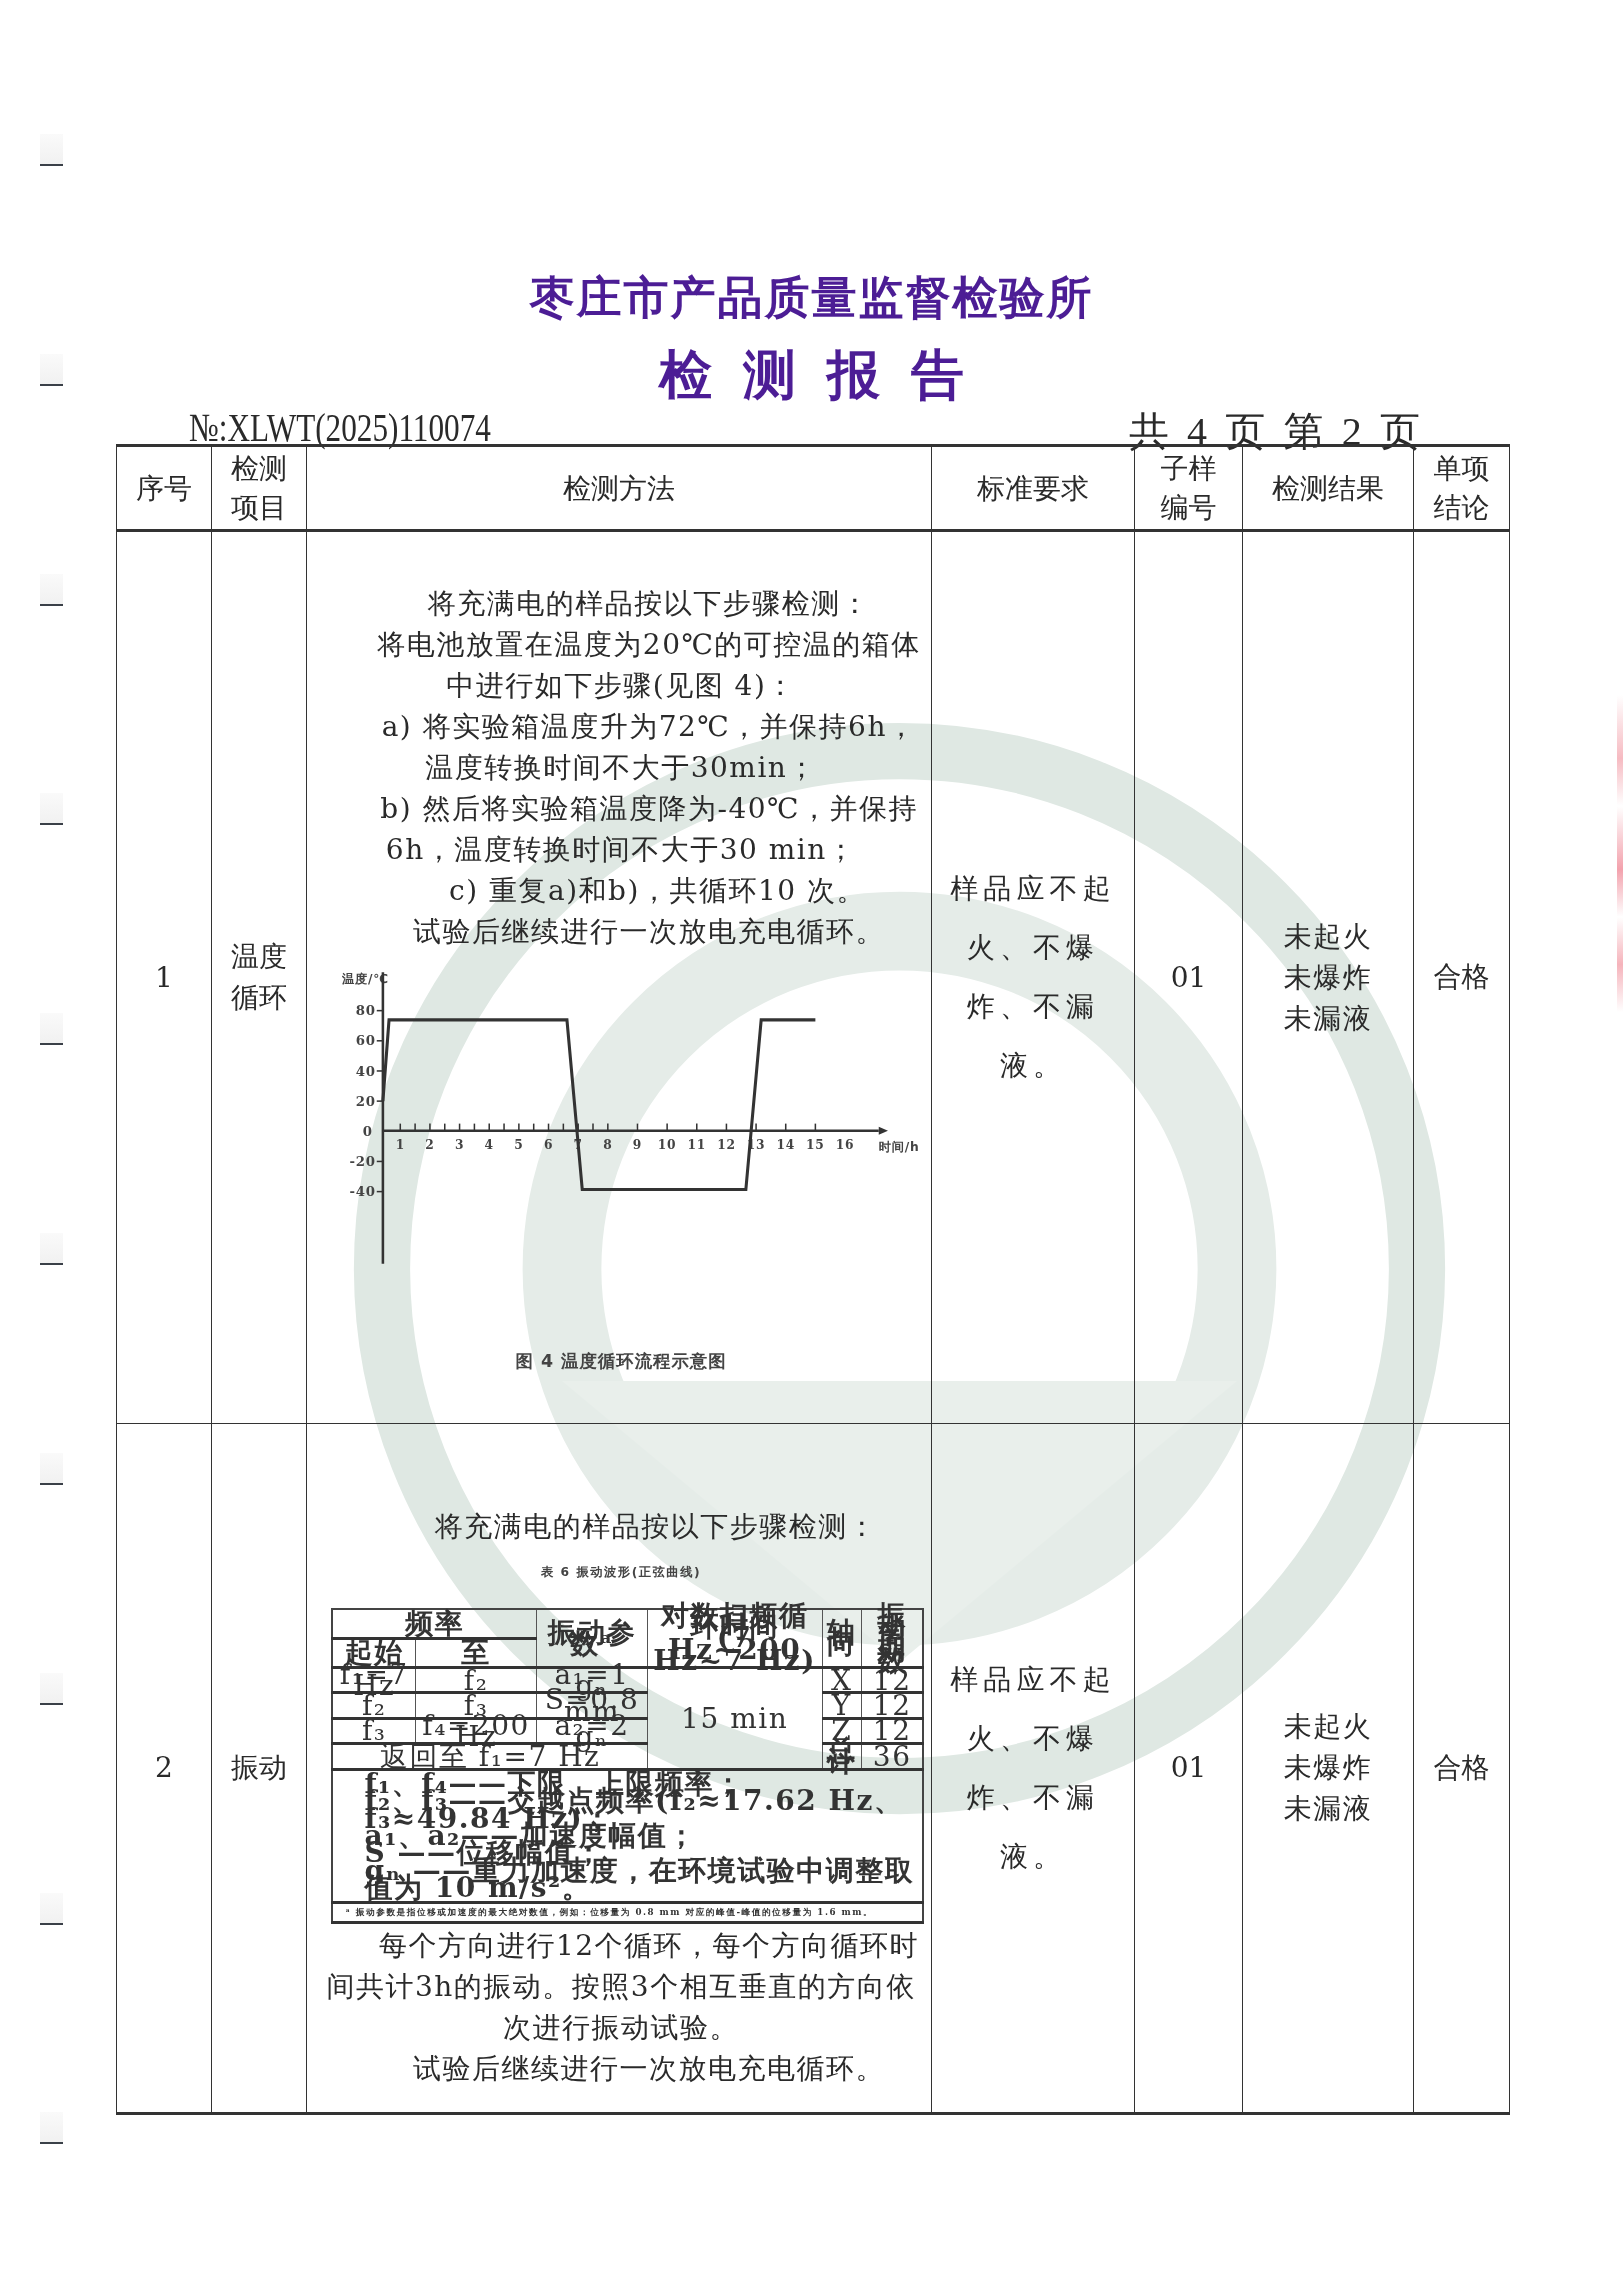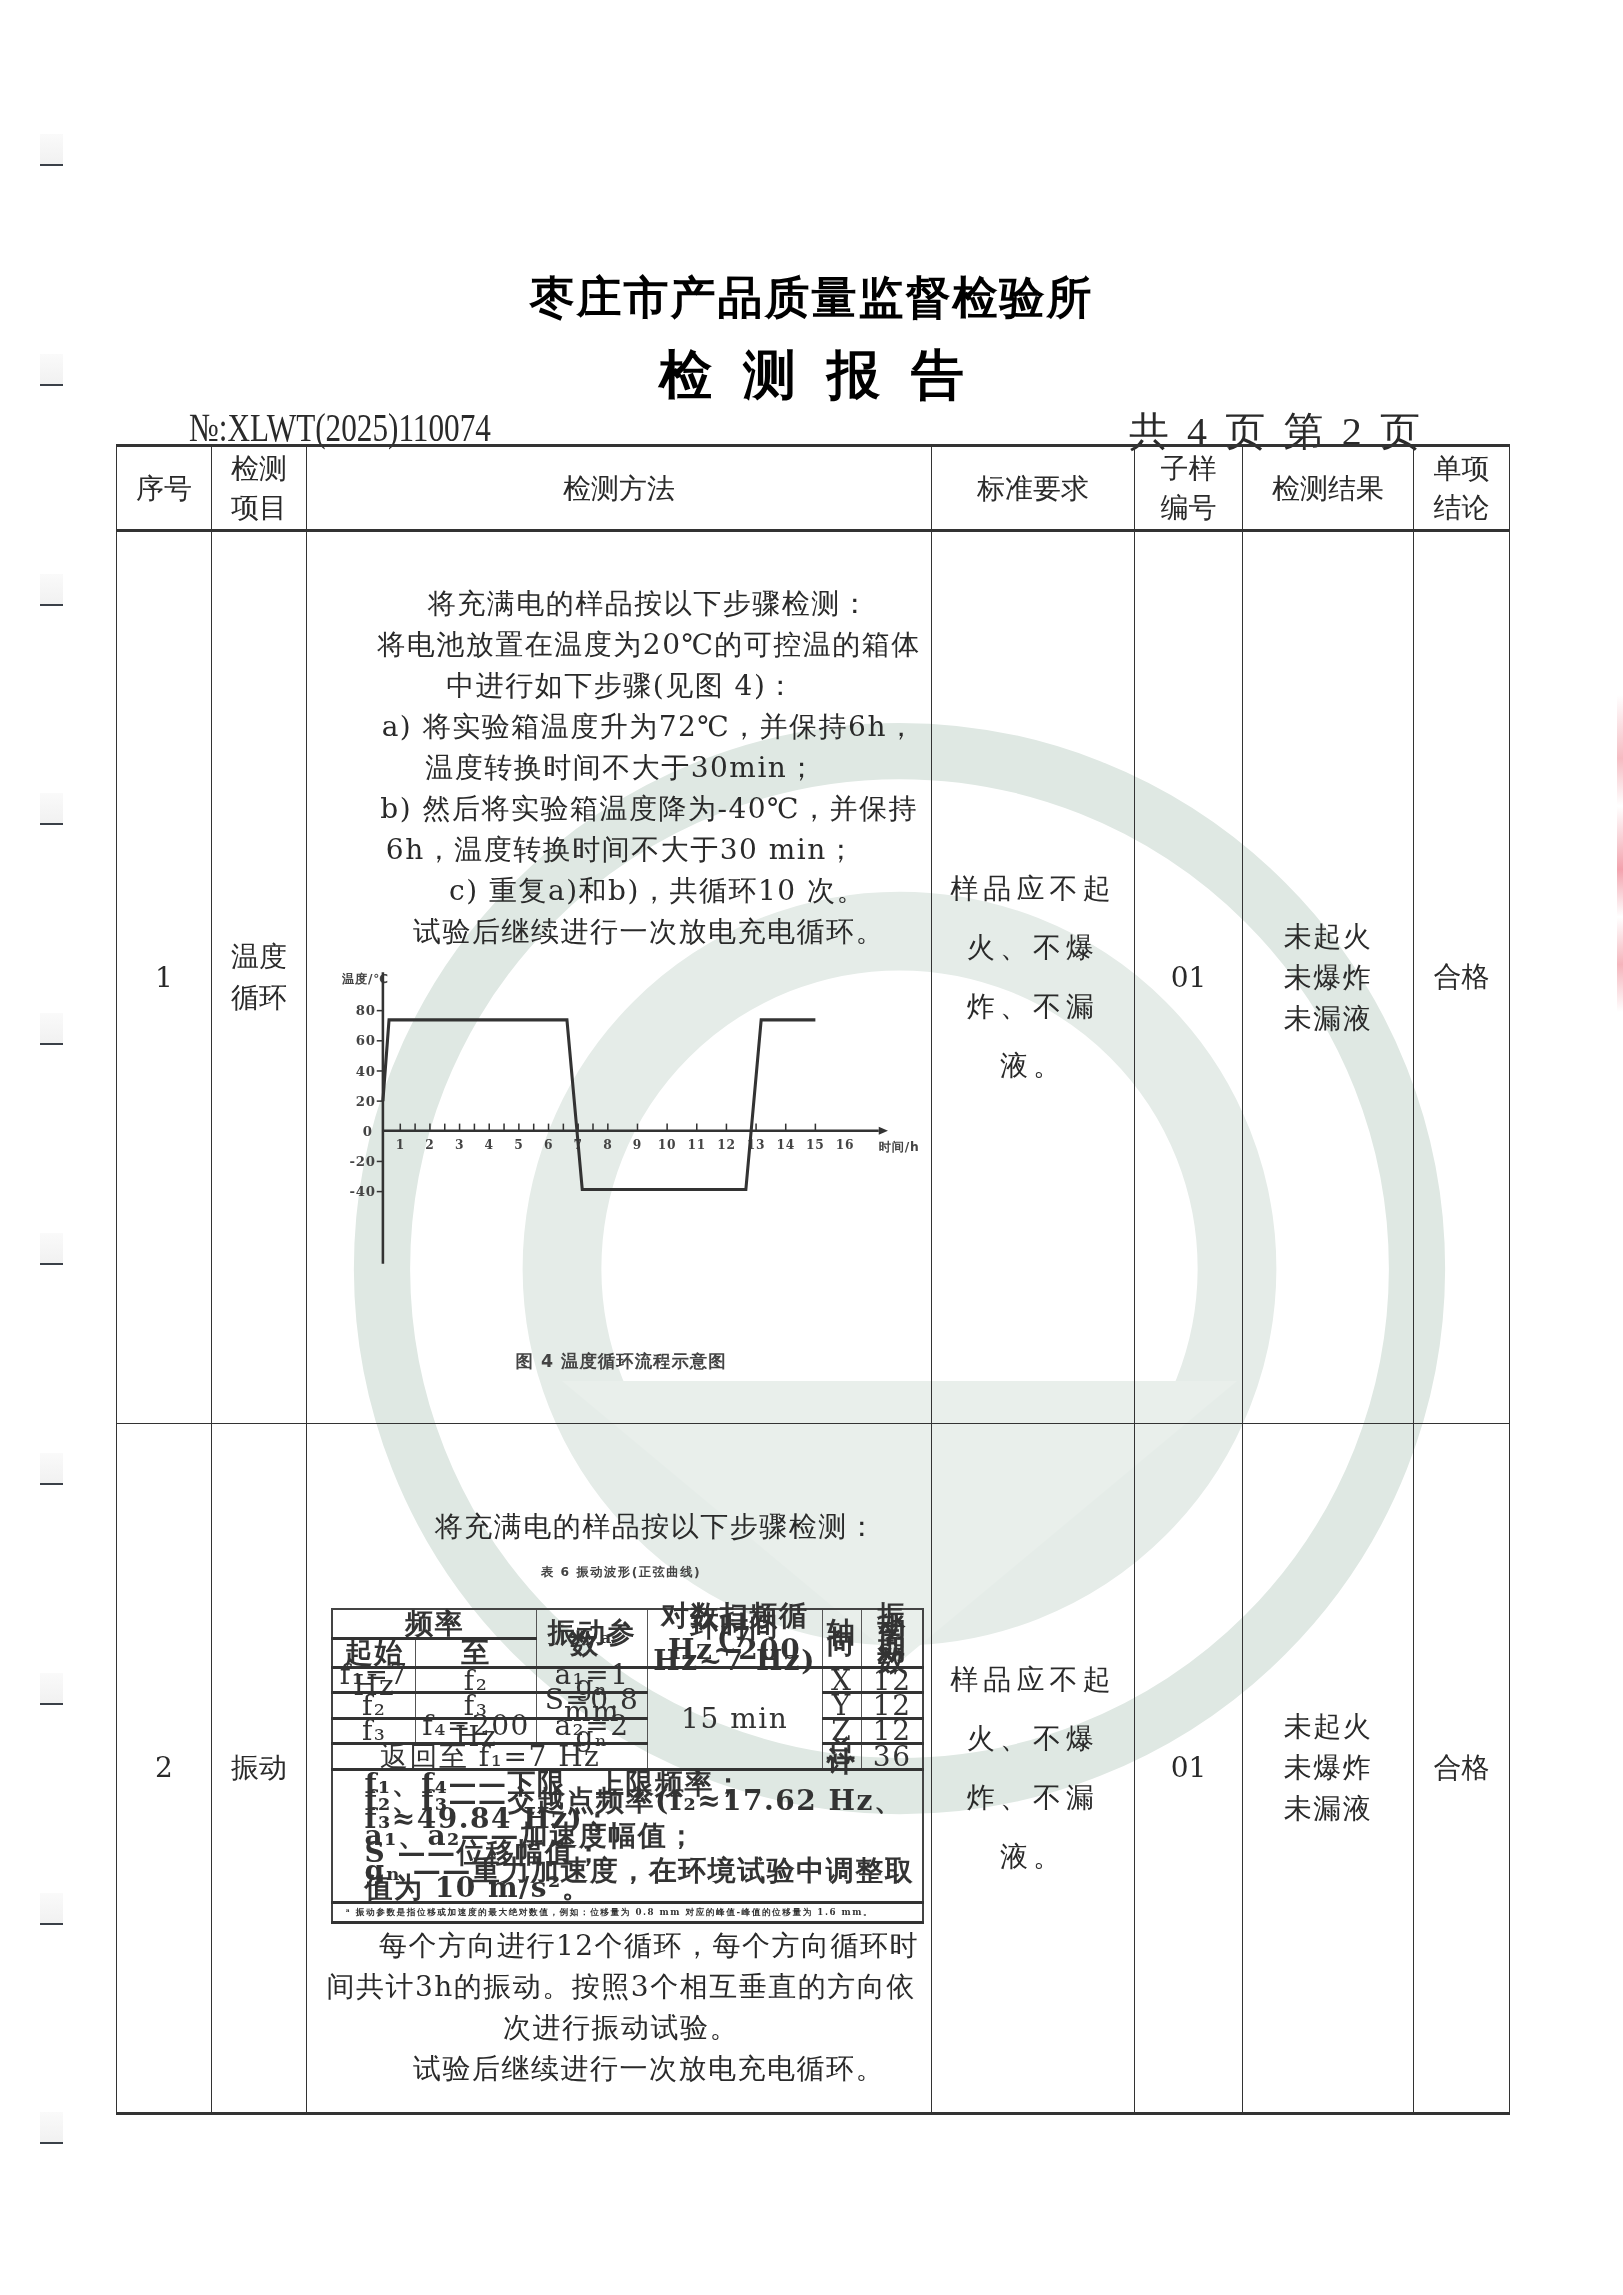--- a/index.html
+++ b/index.html
@@ -6,21 +6,21 @@
   html, body { width: 1623px; height: 2295px; background: #ffffff; }
   body { position: relative; overflow: hidden; font-family: "DejaVu Serif", "Liberation Serif", serif; color: #2a2a2a; }
 
   
   .hole { position: absolute; left: 40px; width: 22.5px; height: 32px; border-bottom: 2px solid #3a4048; background: linear-gradient(#fafafa, #f1f1f1); }
 
   
   .watermark { position: absolute; left: 337px; top: 706px; width: 1125px; height: 1125px; border-radius: 50%; pointer-events: none; }
   .watermark svg { width: 100%; height: 100%; }
 
-  .title { position: absolute; left: 0; width: 1623px; text-align: center; font-family: "DejaVu Sans", "Liberation Sans", sans-serif; font-weight: bold; color: #000000; }
+  .title { position: absolute; left: 0; width: 1623px; text-align: center; font-family: "DejaVu Sans", "Liberation Sans", sans-serif; font-weight: bold; color: #4c1d95; }
   .title.org { top: 268px; font-size: 45px; letter-spacing: 2px; }
   .title.doc { top: 340px; font-size: 53px; letter-spacing: 31px; text-indent: 31px; }
 
   .meta-row { position: absolute; top: 404px; left: 189px; right: 199px; height: 36px; font-size: 40px; font-family: "Liberation Serif", serif; }
   .meta-no { position: absolute; left: 0; top: 0; transform: scaleX(0.78); transform-origin: left; }
   .meta-page { position: absolute; right: 0; top: 0; letter-spacing: 4.1px; }
 
   table.main { position: absolute; left: 116px; top: 444px; width: 1394px; border-collapse: collapse; table-layout: fixed; }
   table.main td, table.main th { border: 1.5px solid #333; vertical-align: middle; text-align: center; font-weight: normal; }
   table.main thead th { height: 85px; font-size: 28px; line-height: 39px; border-top: 3.1px solid #333; border-bottom: 3.1px solid #333; }

